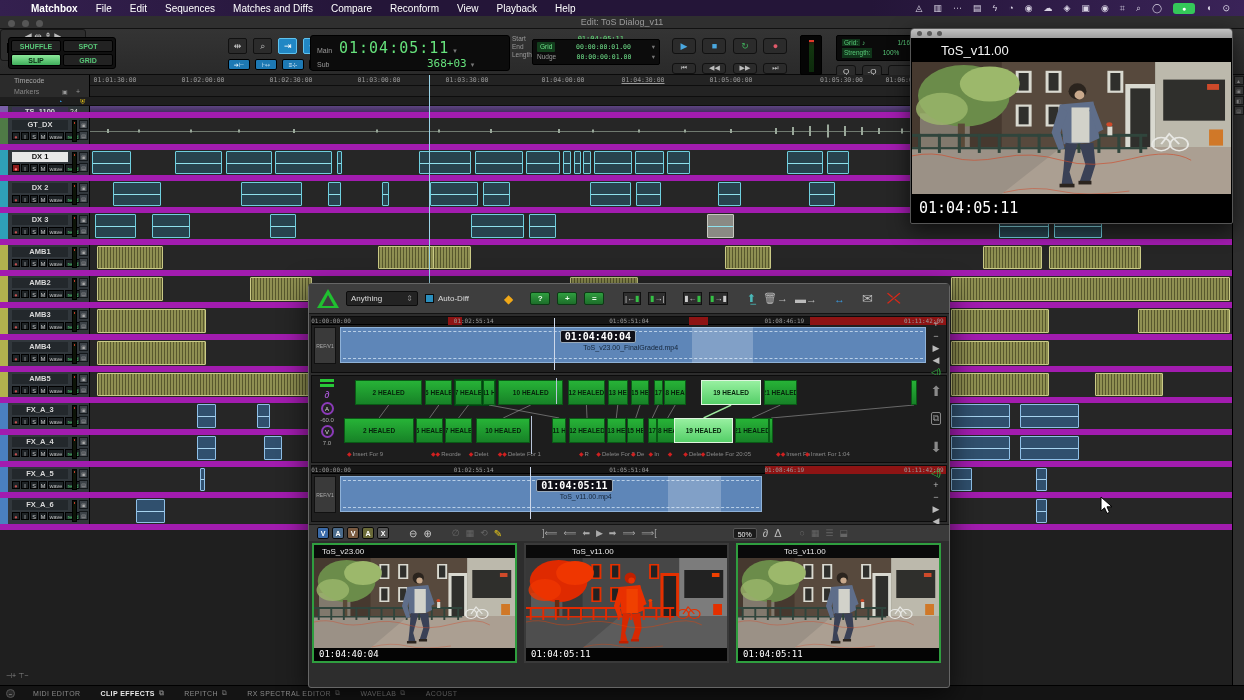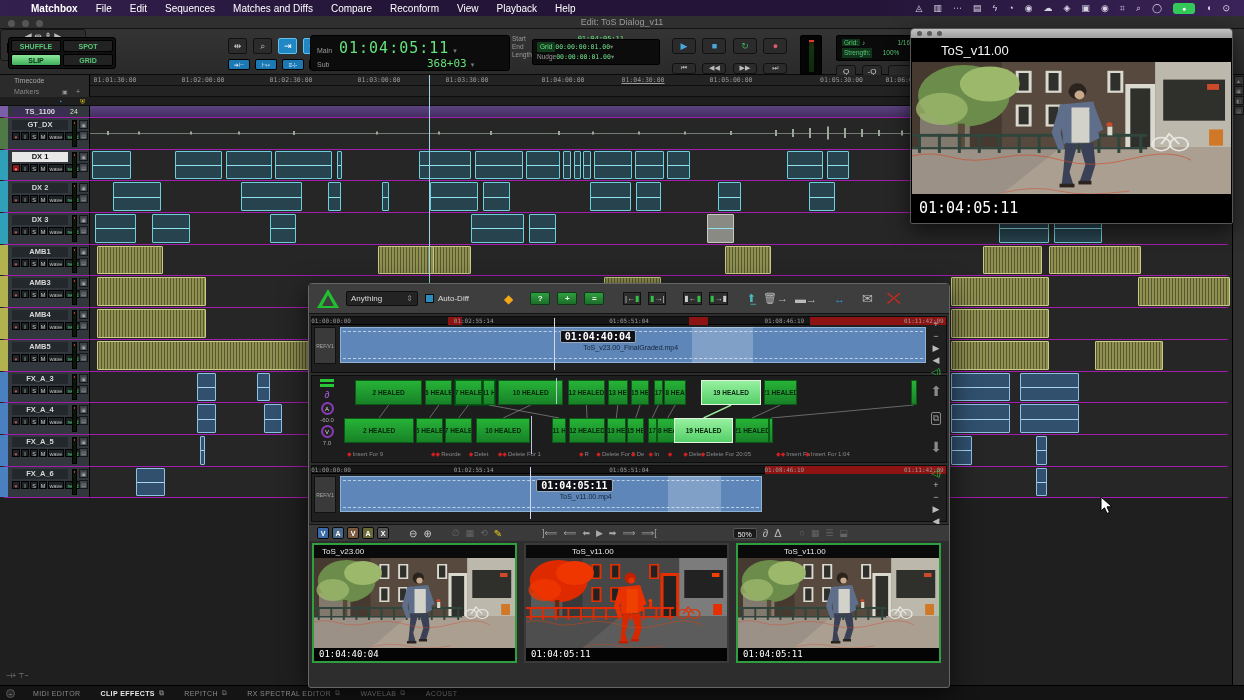--- a/index.html
+++ b/index.html
@@ -38,21 +38,21 @@
   #counters .row{display:flex;align-items:baseline;}
   .tc-main{color:#66e27c;font-size:15px;letter-spacing:1px;}
   .tc-sub{color:#66e27c;font-size:11px;}
   #sel-stack{position:absolute;left:512px;top:6px;width:112px;height:26px;color:#9a9a9a;font-size:6.5px;}
   #sel-stack .r{display:flex;justify-content:space-between;}
   #sel-stack .v{color:#66e27c;font-size:7px;}
   #cursor-row{position:absolute;left:312px;top:44px;width:310px;height:10px;color:#8a8a8a;font-size:6.5px;display:flex;gap:5px;align-items:center;}
   #cursor-row .v{color:#58c878;}
   .chip{display:inline-block;width:9px;height:7px;border-radius:1px;}
   #gridnudge{left:492px;top:10px;left:532px;width:128px;height:26px;background:#0c0c0c;border:1px solid #000;border-radius:2px;font-size:6.5px;color:#9a9a9a;padding:2px 4px;}
-  #gridnudge .r{display:flex;line-height:10px;}
+  #gridnudge .r{display:flex;justify-content:space-between;line-height:10px;}
   #gridnudge .lab{background:#123d1c;color:#6fe08a;padding:0 3px;border-radius:1px;}
   #gridnudge .v{color:#6fe08a;}
   #transport{left:672px;top:6px;width:118px;height:36px;background:transparent;border:none;}
   .tr-btn{width:24px;height:16px;background:#2b2b2b;border:1px solid #111;border-radius:3px;font-size:9px;display:inline-flex;align-items:center;justify-content:center;margin-right:2px;}
   .tr-row2 .tr-btn{height:11px;font-size:7px;color:#bbb;}
   #onl{position:absolute;left:672px;top:46px;display:flex;gap:4px;}
   #onl .tr-btn{height:12px;font-size:8px;}
   #meter{position:absolute;left:800px;top:6px;width:22px;height:40px;background:#050505;border:1px solid #000;border-radius:2px;}
   #meter i{position:absolute;left:8px;top:4px;width:5px;height:32px;background:linear-gradient(#3a0d0d,#12350f 20%,#0d2a0c);}
   #meter b{position:absolute;left:8px;top:4px;width:5px;height:2px;background:#e03a2a;}
@@ -65,21 +65,21 @@
   
   #rulers{position:absolute;left:0;top:75px;width:1232px;height:31px;background:#222;z-index:1;}
   .ruler-row{position:relative;height:11px;border-bottom:1px solid #0d0d0d;background:#232323;}
   .ruler-head{position:absolute;left:0;top:0;width:90px;height:11px;color:#a8a8a8;font-size:7px;padding-left:14px;line-height:11px;background:#2b2b2b;border-right:1px solid #000;}
   #tick-row{position:absolute;left:90px;top:0;width:1142px;height:11px;}
   .tick{position:absolute;top:1px;color:#9a9a9a;font-size:6.5px;transform:translateX(-50%);}
   #ruler-extra{height:9px;background:#1e1e1e;}
   #ruler-extra .ic{position:absolute;font-size:7px;top:0;line-height:9px;}
   
   #tracks{position:absolute;left:0;top:106px;width:1232px;height:580px;background:#1f1f1f;z-index:1;}
-  .track{position:relative;display:flex;border-bottom:1px solid #a21caf;border-radius:6px;}
+  .track{position:relative;display:flex;border-bottom:6px solid #a21caf;}
   .thead{position:relative;width:90px;flex:0 0 90px;background:#31373c;border-right:1px solid #000;overflow:hidden;}
   .thead .strip{position:absolute;left:0;top:0;bottom:0;width:8px;}
   .thead .tname{position:absolute;left:12px;top:2px;width:56px;height:10px;background:#23282c;color:#d8d8d8;font-size:7.5px;font-weight:bold;text-align:center;line-height:10px;overflow:hidden;}
   .thead .tname.sel{background:#e8e8e8;color:#111;}
   .thead .ctl{position:absolute;left:12px;top:14px;display:flex;gap:1px;}
   .thead .ctl i{font-style:normal;width:8px;height:8px;background:#1d2225;border:1px solid #000;color:#cfcfcf;font-size:5.5px;text-align:center;line-height:8px;}
   .thead .ctl i.dot{color:#c05050;}
   .thead .ctl .wv{width:16px;color:#bbb;}
   .thead .ctl .rd{width:16px;color:#4fd070;}
   .thead .meter2{position:absolute;right:12px;top:2px;bottom:2px;width:5px;background:#0d1408;border:1px solid #000;}
@@ -575,20 +575,45 @@
           <div class="sbtn" style="top: 2px;">▣</div>
           <div class="sbtn" style="top: 13px;">▤</div>
         </div>
         <div class="lane">
           <div class="clip amb" style="left: 0.6%; width: 5.8%;"></div>
           <div class="clip amb" style="left: 25.2%; width: 7%;"></div>
           <div class="clip amb" style="left: 30%; width: 3.4%;"></div>
           <div class="clip amb" style="left: 55.6%; width: 4%;"></div>
           <div class="clip amb" style="left: 78.2%; width: 5.2%;"></div>
           <div class="clip amb" style="left: 84%; width: 8%;"></div>
+        </div>
+      </div>
+      <div class="track" style="height: 31.7px;">
+        <div class="thead">
+          <i class="strip" style="background: rgb(178, 178, 78);"></i>
+          <div class="tname">AMB2</div>
+          <div class="ctl">
+            <i class="dot">●</i>
+            <i>I</i>
+            <i>S</i>
+            <i>M</i>
+            <i class="wv">wave</i>
+            <i class="rd">read</i>
+          </div>
+          <div class="meter2">
+            <i></i>
+          </div>
+          <div class="sbtn" style="top: 2px;">▣</div>
+          <div class="sbtn" style="top: 13px;">▤</div>
+        </div>
+        <div class="lane">
+          <div class="clip amb" style="left: 0.6%; width: 5.8%;"></div>
+          <div class="clip amb" style="left: 14%; width: 5.4%;"></div>
+          <div class="clip amb" style="left: 42%; width: 6%;"></div>
+          <div class="clip amb" style="left: 75.4%; width: 24.4%;"></div>
         </div>
       </div>
       <div class="track" style="height: 31.7px;">
         <div class="thead">
           <i class="strip" style="background: rgb(178, 178, 78);"></i>
           <div class="tname">AMB3</div>
           <div class="ctl">
             <i class="dot">●</i>
             <i>I</i>
             <i>S</i>

